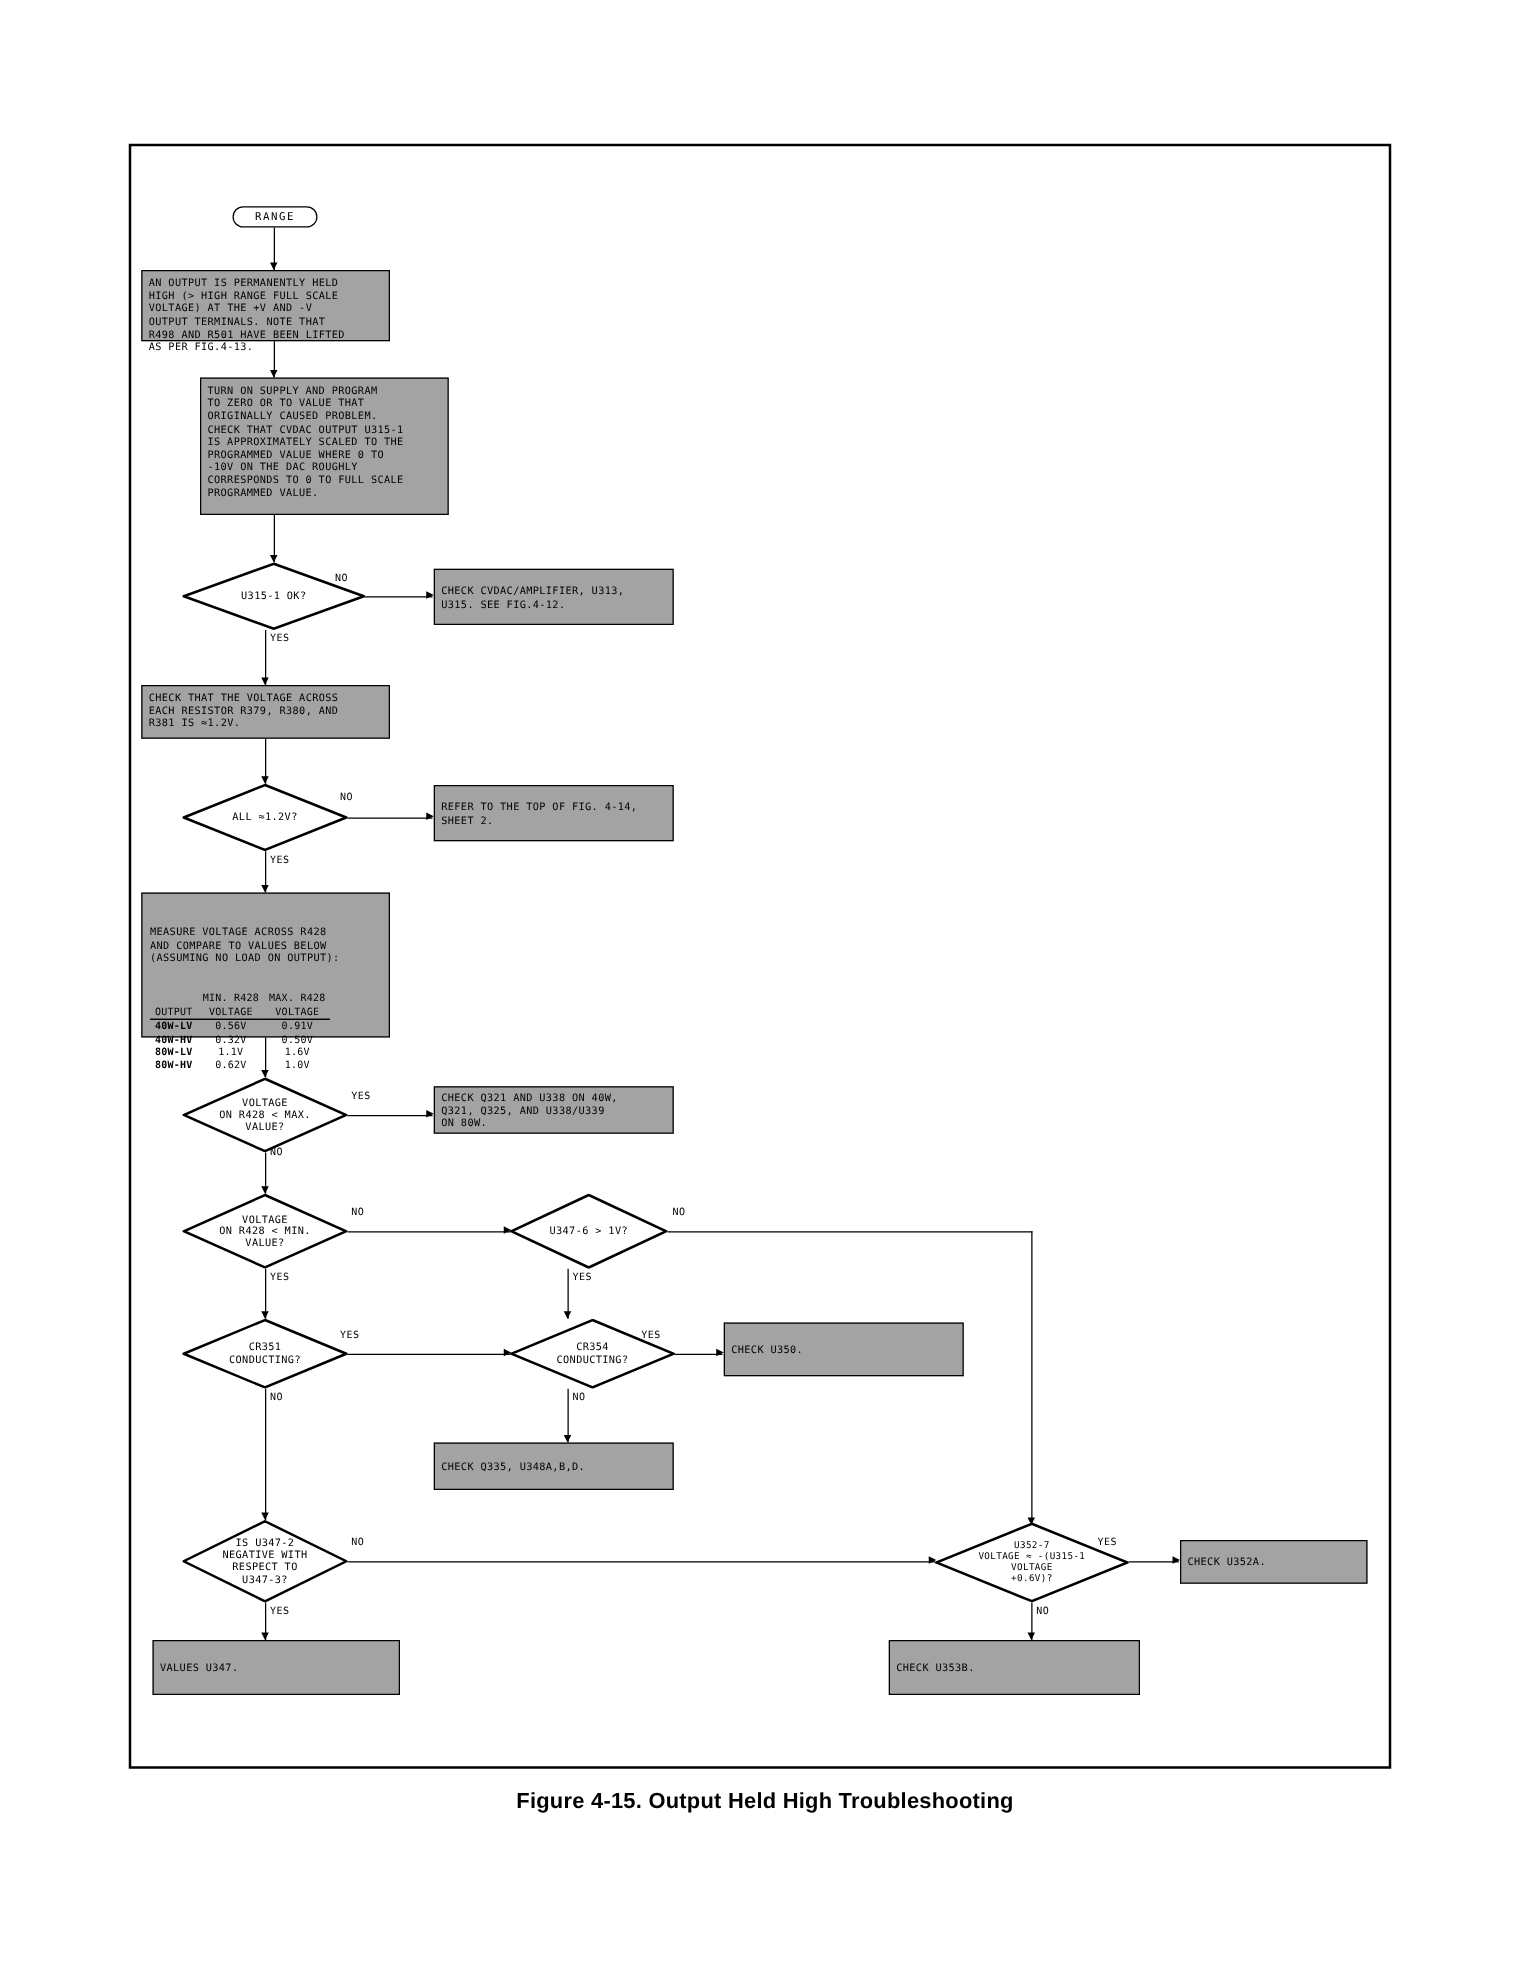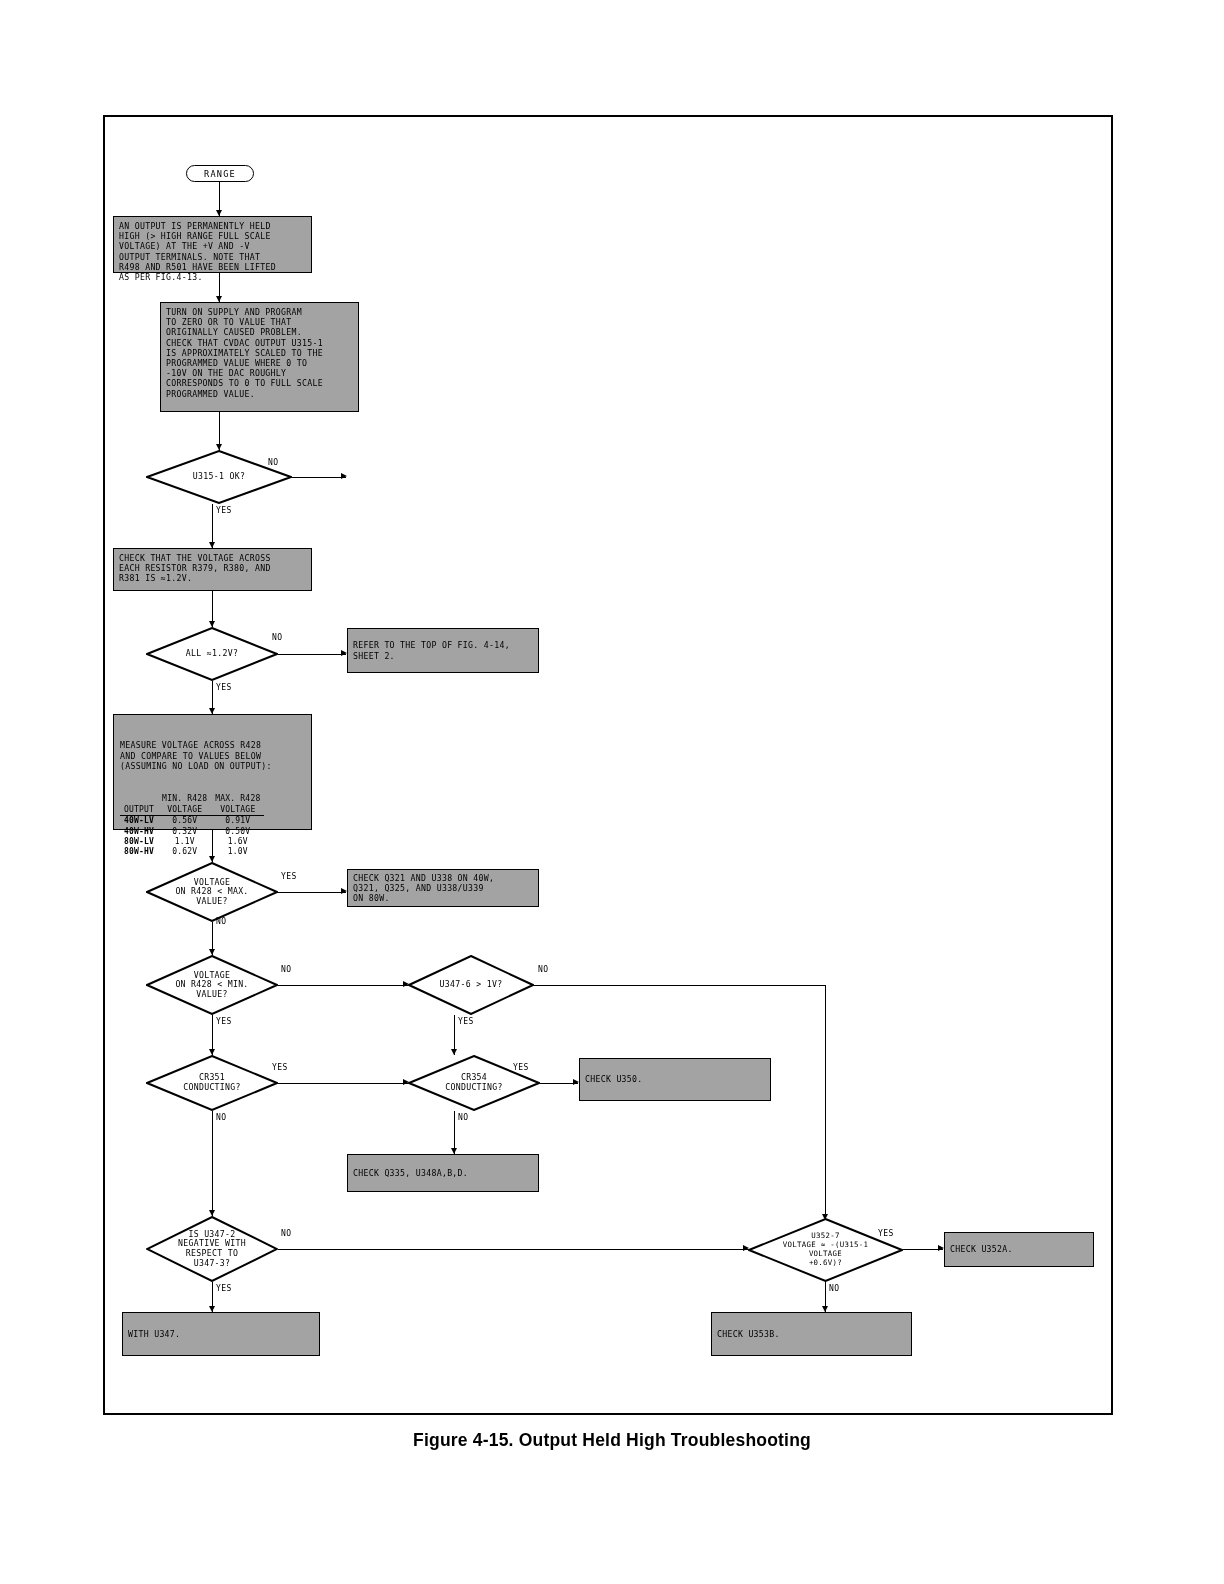--- a/index.html
+++ b/index.html
@@ -76,20 +76,22 @@
 
   <div class="diamond" style="left:146px;top:450px;width:146px;height:54px;">
     <svg class="shape" viewBox="0 0 146 54" preserveAspectRatio="none">
       <polygon points="73,1 145,27 73,53 1,27" fill="#fff" stroke="#000" stroke-width="2"></polygon>
     </svg>
     <div class="lbl">U315-1 OK?</div>
   </div>
   <div class="elabel" style="left:268px;top:458px;">NO</div>
   <div class="h" style="left:292px;top:477px;width:54px;"></div>
   <div class="arrow-r" style="left:341px;top:473.4px;"></div>
+  <div class="box" style="left:347px;top:455px;width:192px;height:45px;display:flex;align-items:center;">CHECK CVDAC/AMPLIFIER, U313,
+U315. SEE FIG.4-12.</div>
 
   <div class="elabel" style="left:216px;top:506px;">YES</div>
   <div class="v" style="left:212px;top:504px;height:44px;"></div>
   <div class="arrow-d" style="left:208.6px;top:542px;"></div>
 
   <div class="box" style="left:113px;top:548px;width:199px;height:43px;">CHECK THAT THE VOLTAGE ACROSS
 EACH RESISTOR R379, R380, AND
 R381 IS ≈1.2V.</div>
   <div class="v" style="left:212px;top:591px;height:36px;"></div>
   <div class="arrow-d" style="left:208.6px;top:621px;"></div>
@@ -266,17 +268,17 @@
   <div class="box" style="left:944px;top:1232px;width:150px;height:35px;display:flex;align-items:center;">CHECK U352A.</div>
 
   <div class="elabel" style="left:829px;top:1284px;">NO</div>
   <div class="v" style="left:825px;top:1282px;height:30px;"></div>
   <div class="arrow-d" style="left:821.6px;top:1306px;"></div>
   <div class="box" style="left:711px;top:1312px;width:201px;height:44px;display:flex;align-items:center;">CHECK U353B.</div>
 
   <div class="elabel" style="left:216px;top:1284px;">YES</div>
   <div class="v" style="left:212px;top:1282px;height:30px;"></div>
   <div class="arrow-d" style="left:208.6px;top:1306px;"></div>
-  <div class="box" style="left:122px;top:1312px;width:198px;height:44px;display:flex;align-items:center;">WITH U347.</div>
+  <div class="box" style="left:122px;top:1312px;width:198px;height:44px;display:flex;align-items:center;">VALUES U347.</div>
 
   <div class="caption">Figure 4-15. Output Held High Troubleshooting</div>
 
 </div>
 
 </body></html>

